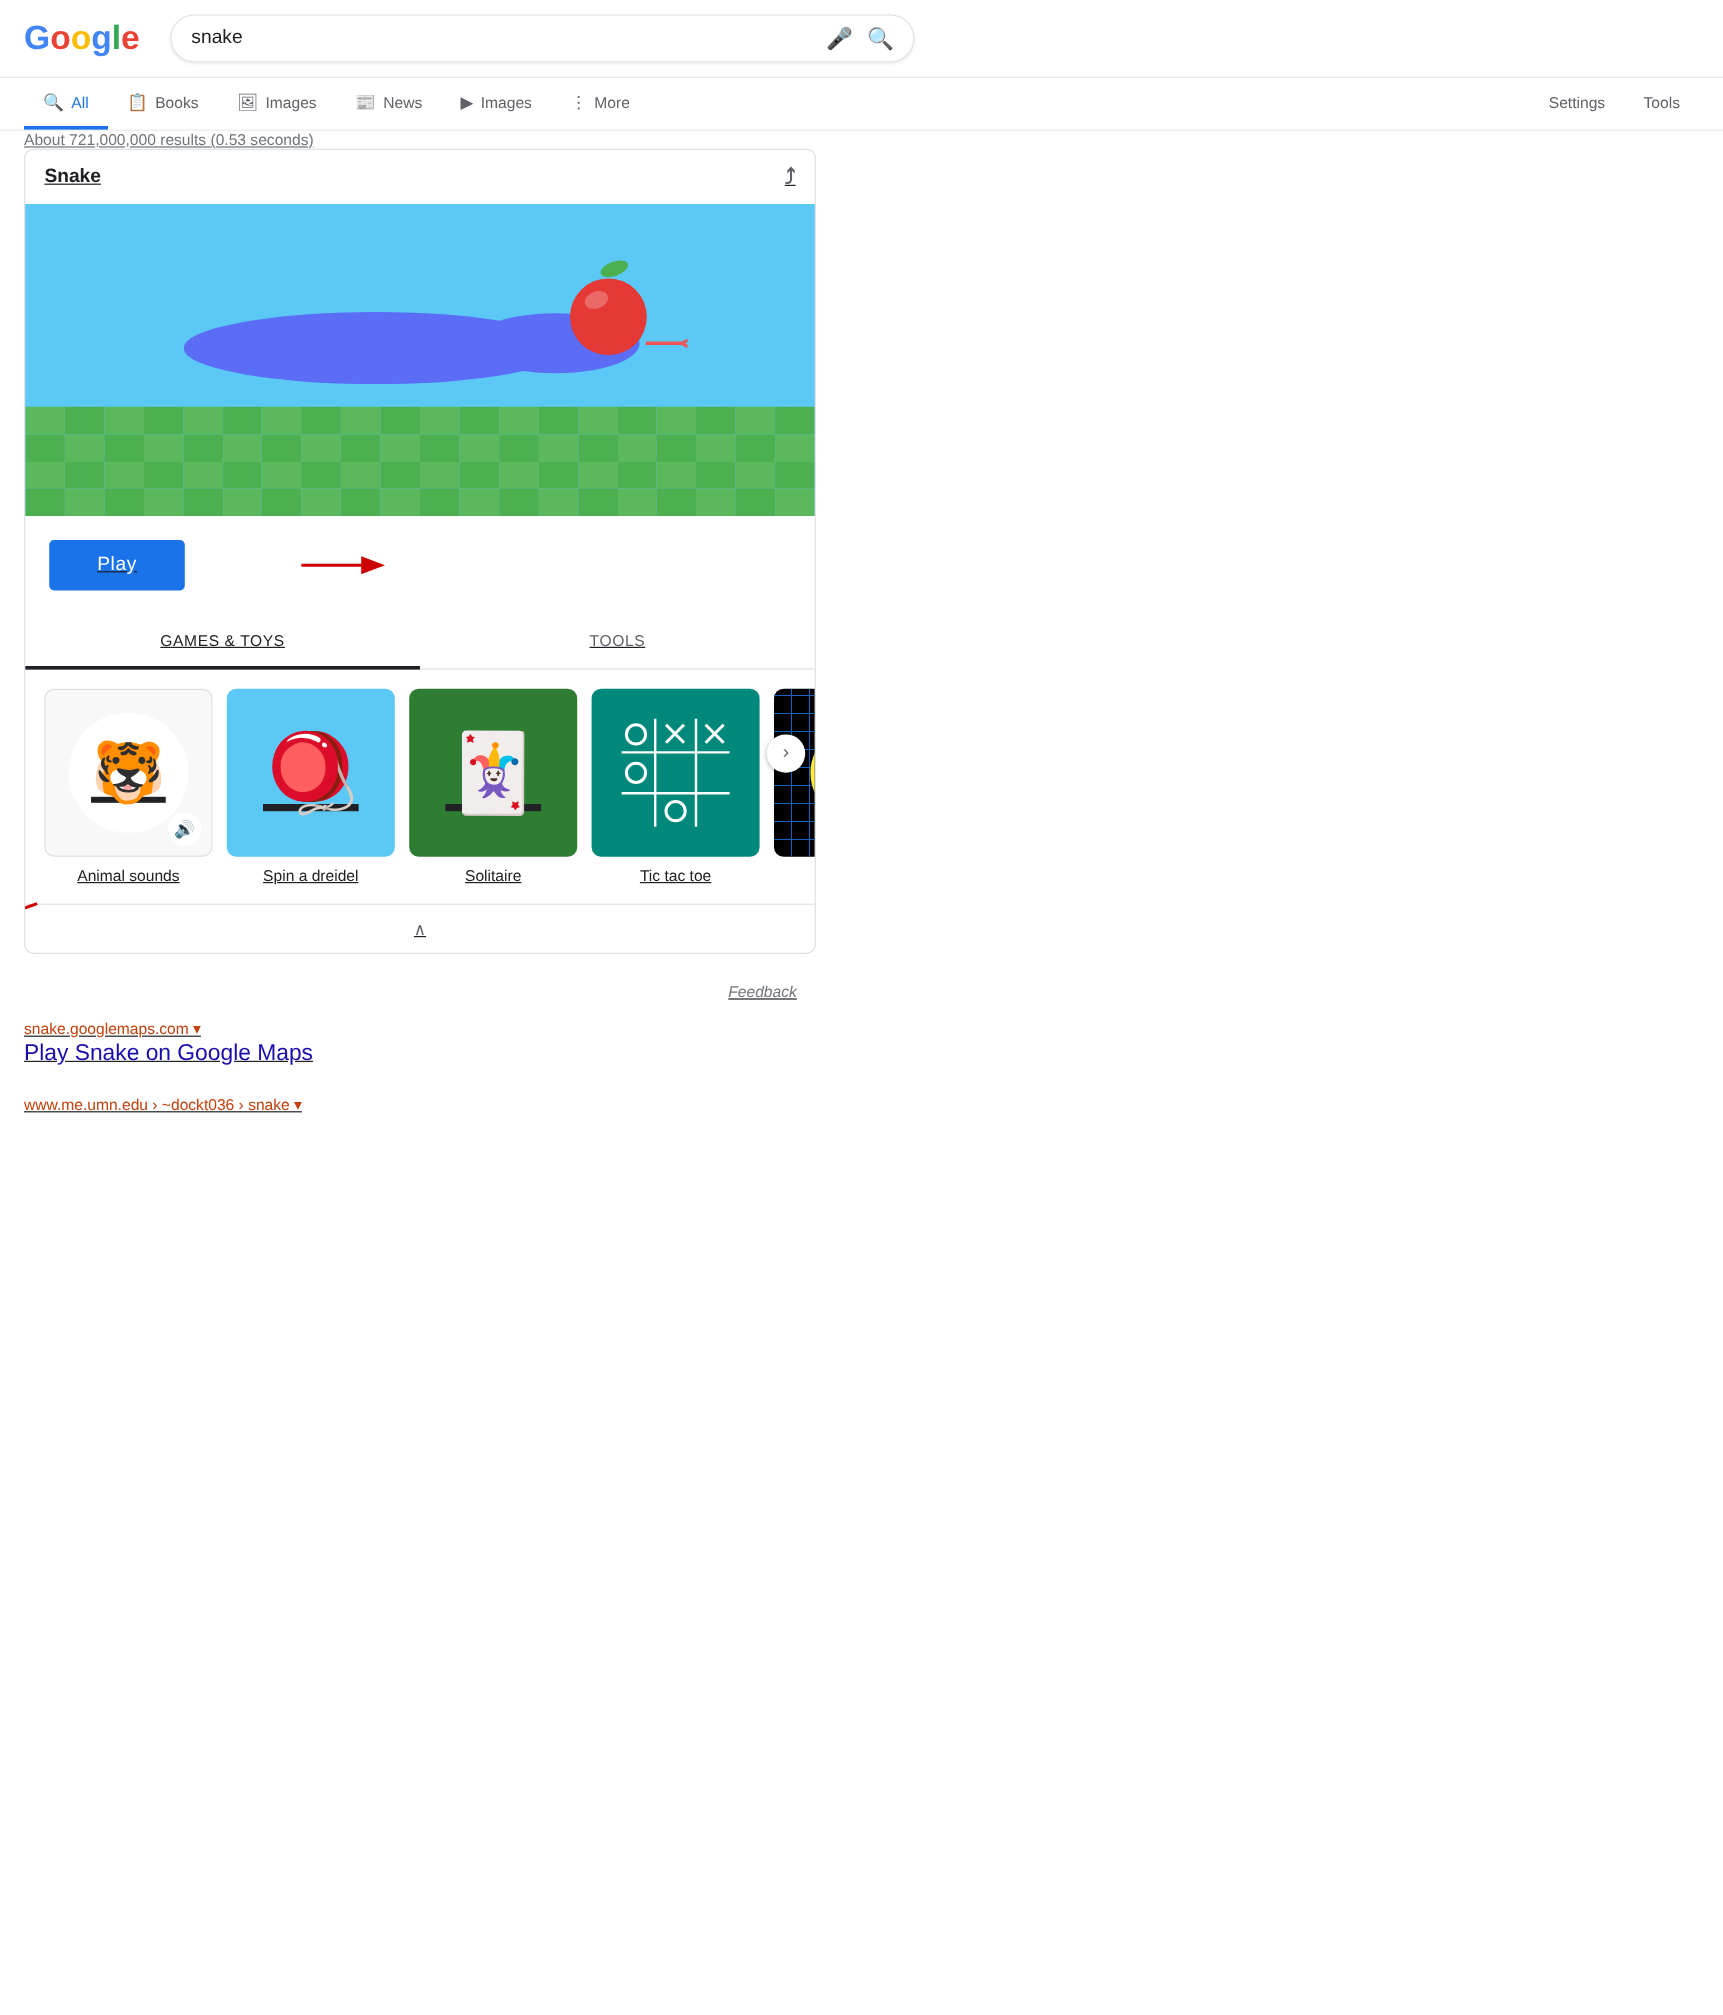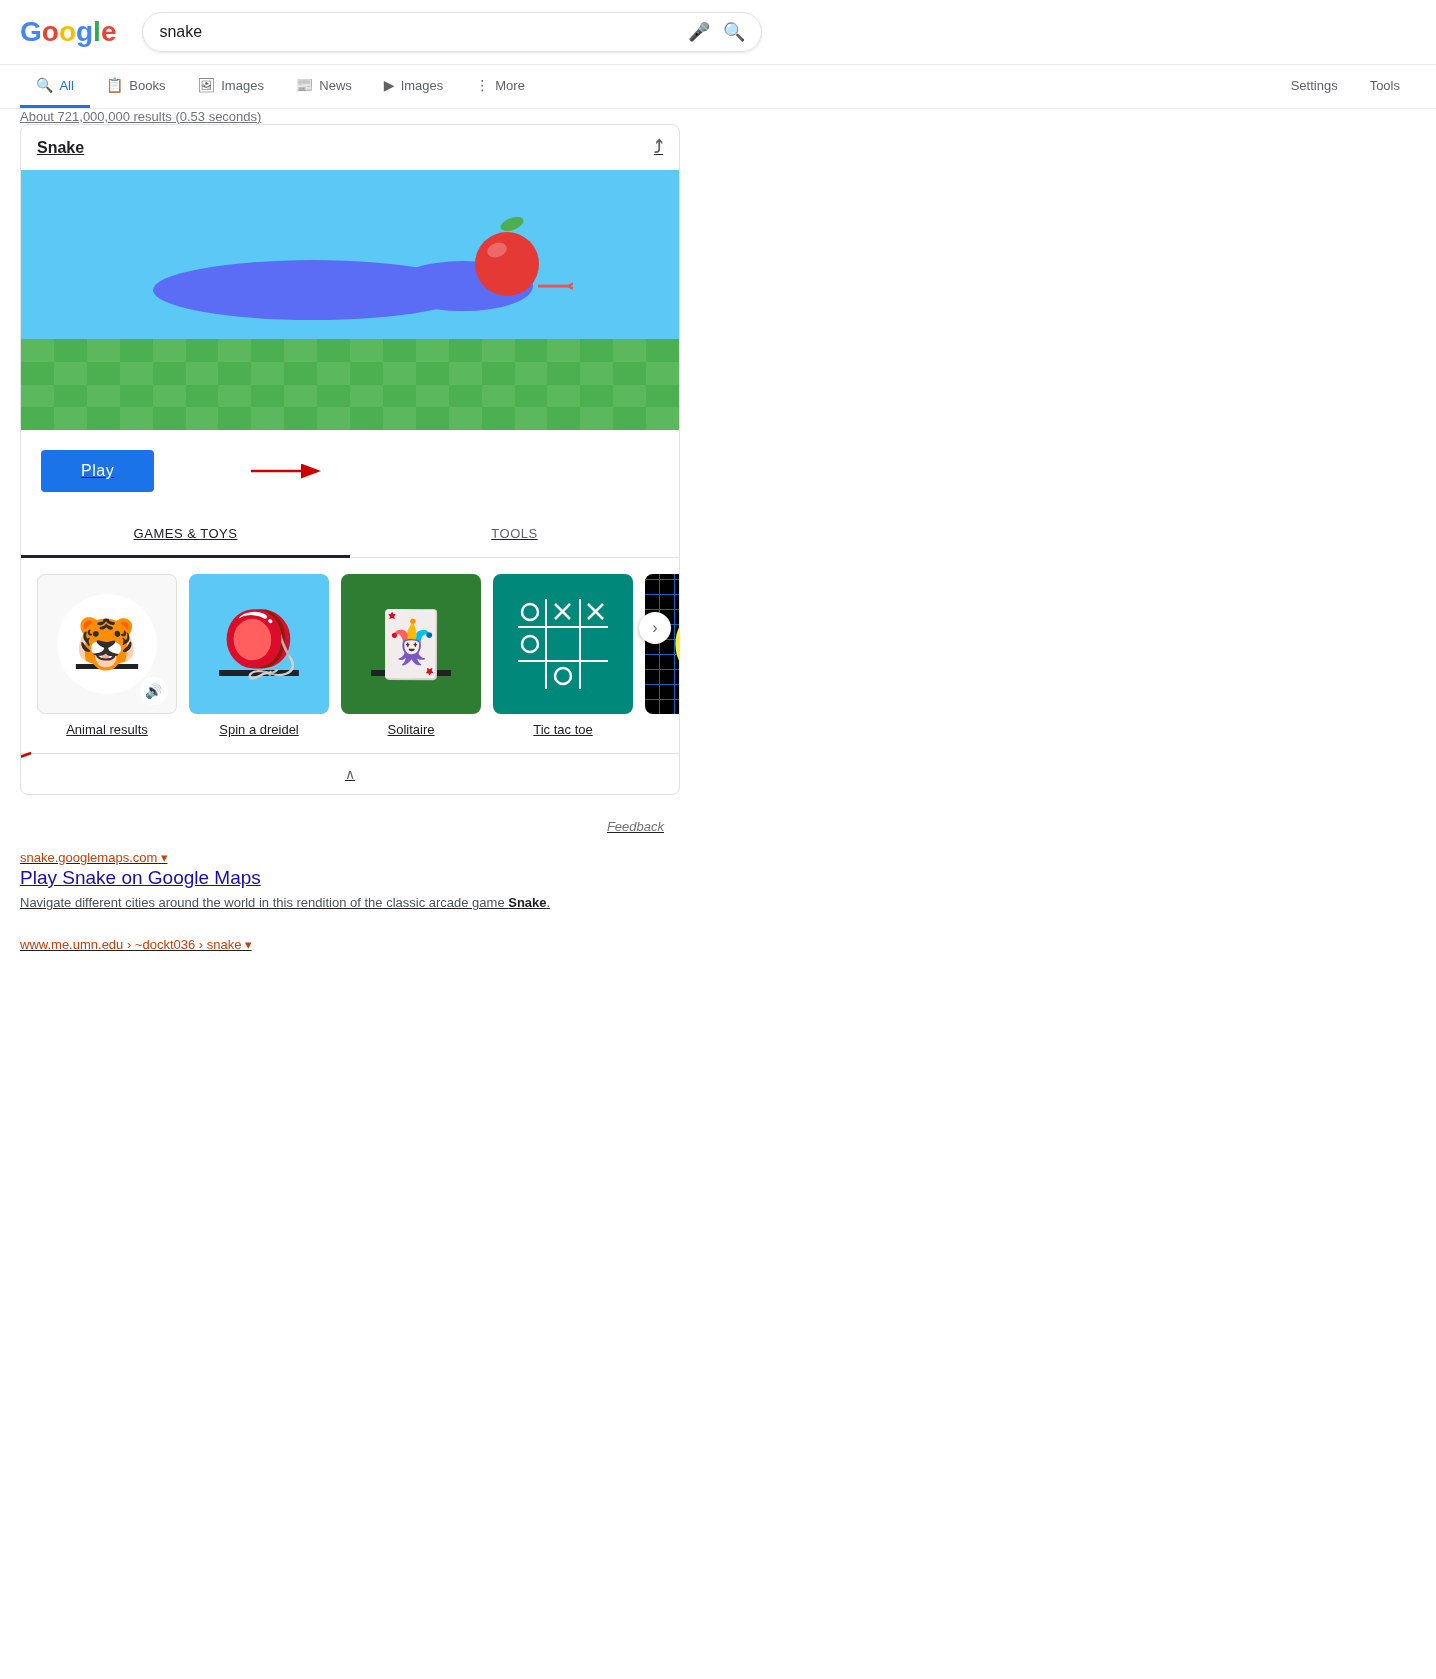--- a/index.html
+++ b/index.html
@@ -666,21 +666,21 @@
     </div>
 
     <div style="position:relative;">
       <div class="games-grid">
 
         <div class="game-card">
           <div class="game-thumb animal-thumb">
             <div class="animal-inner">🐯</div>
             <div class="sound-icon">🔊</div>
           </div>
-          <span class="game-label">Animal results</span>
+          <span class="game-label">Animal sounds</span>
         </div>
 
         <div class="game-card">
           <div class="game-thumb dreidel-thumb">
             <span style="font-size:64px;">🪀</span>
           </div>
           <span class="game-label">Spin a dreidel</span>
         </div>
 
         <div class="game-card">
@@ -755,23 +755,20 @@
 
   <div class="search-results" style="padding-left:0;">
 
     <div class="result-item">
       <div class="result-url">
         <span>snake.googlemaps.com ▾</span>
       </div>
       <a class="result-title" href="#">
         <span>Play Snake on Google Maps</span>
       </a>
-      <div class="result-snippet">
-        Navigate different cities around the world in this rendition of the classic arcade game <strong>Snake</strong>.
-      </div>
     </div>
 
     <div class="result-item">
       <div class="result-url">
         <span>www.me.umn.edu › ~dockt036 › snake ▾</span>
       </div>
     </div>
 
   </div>
 </div>

